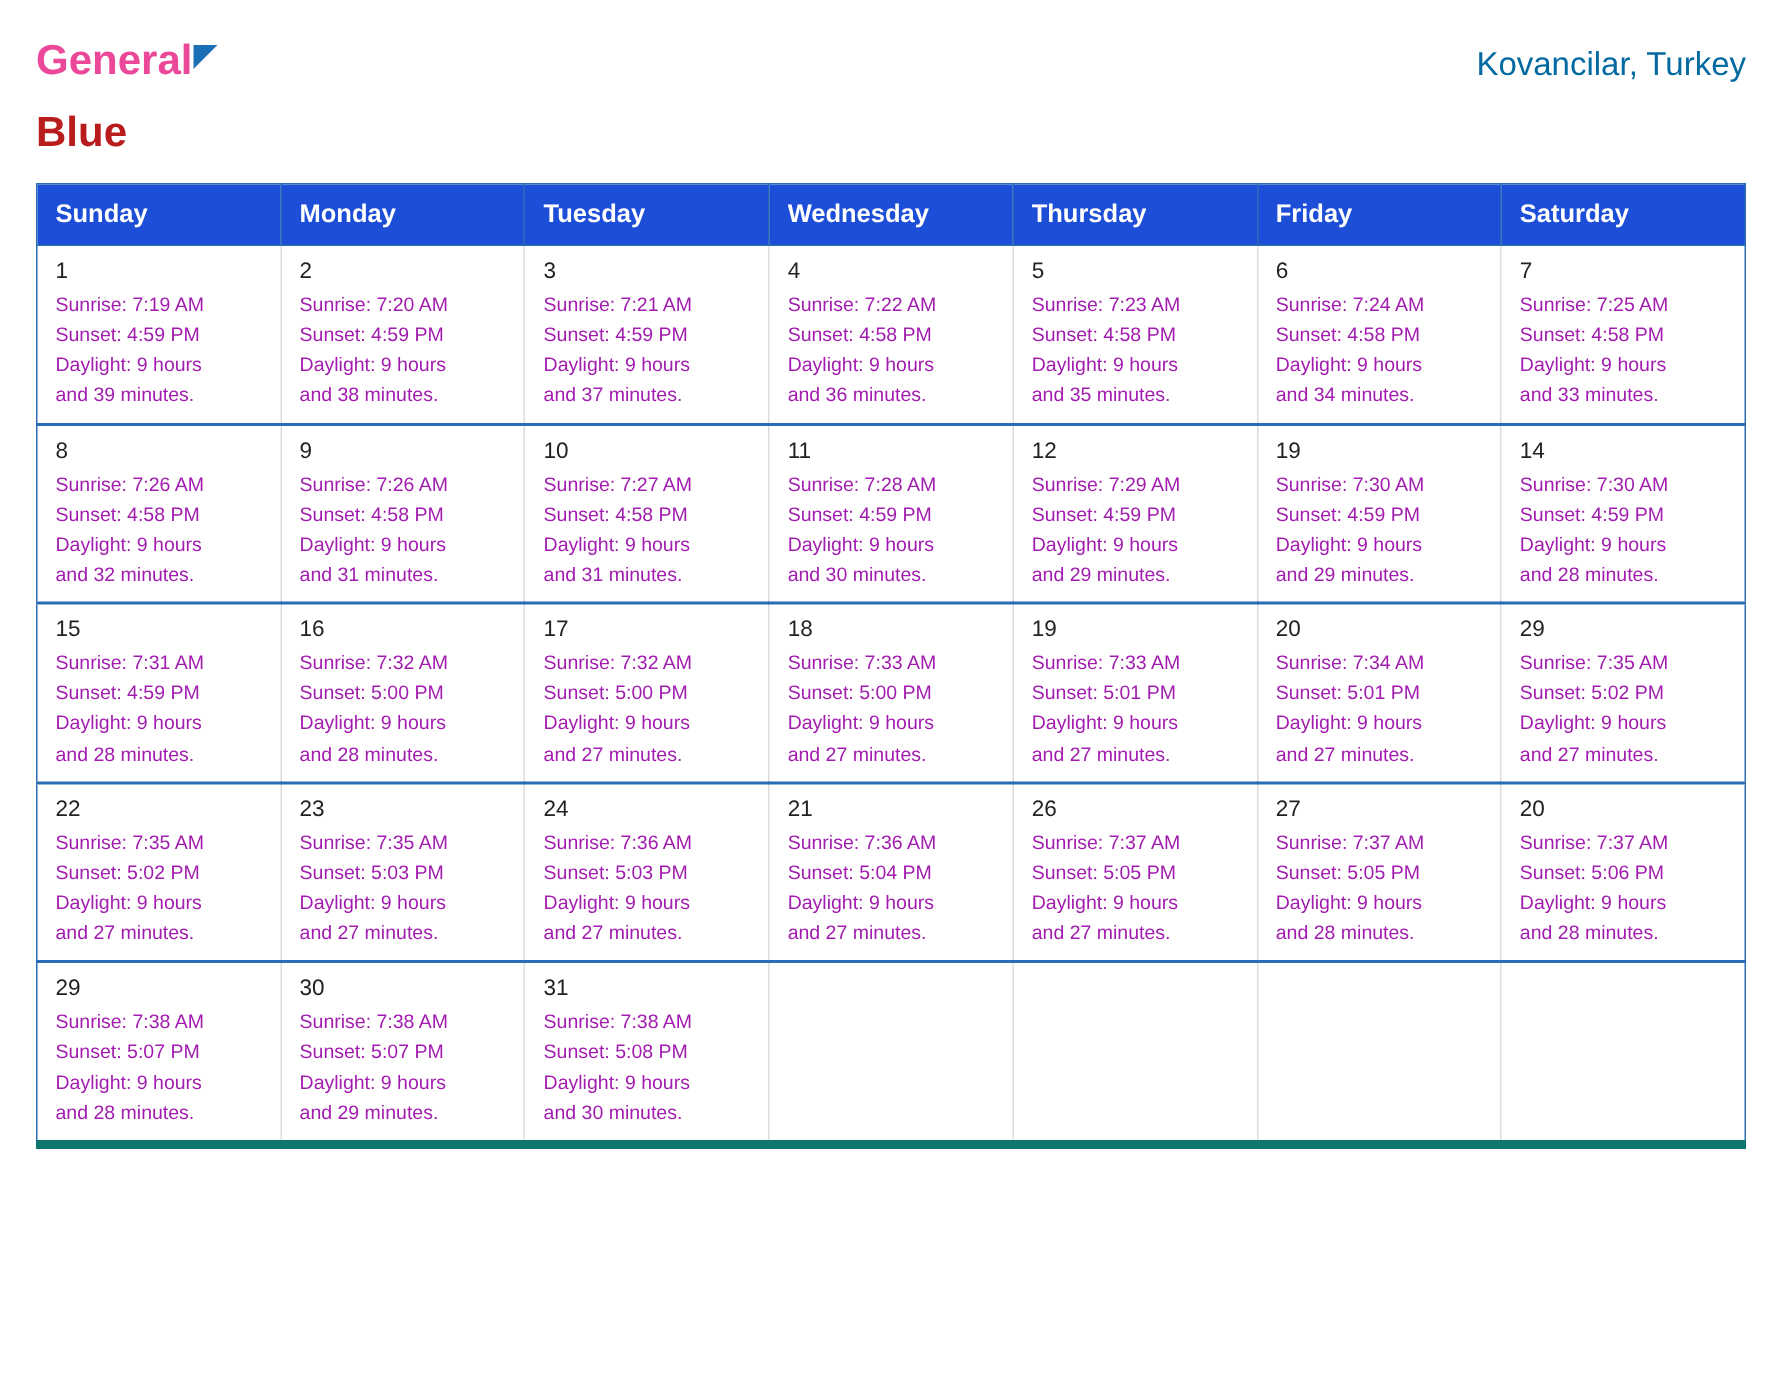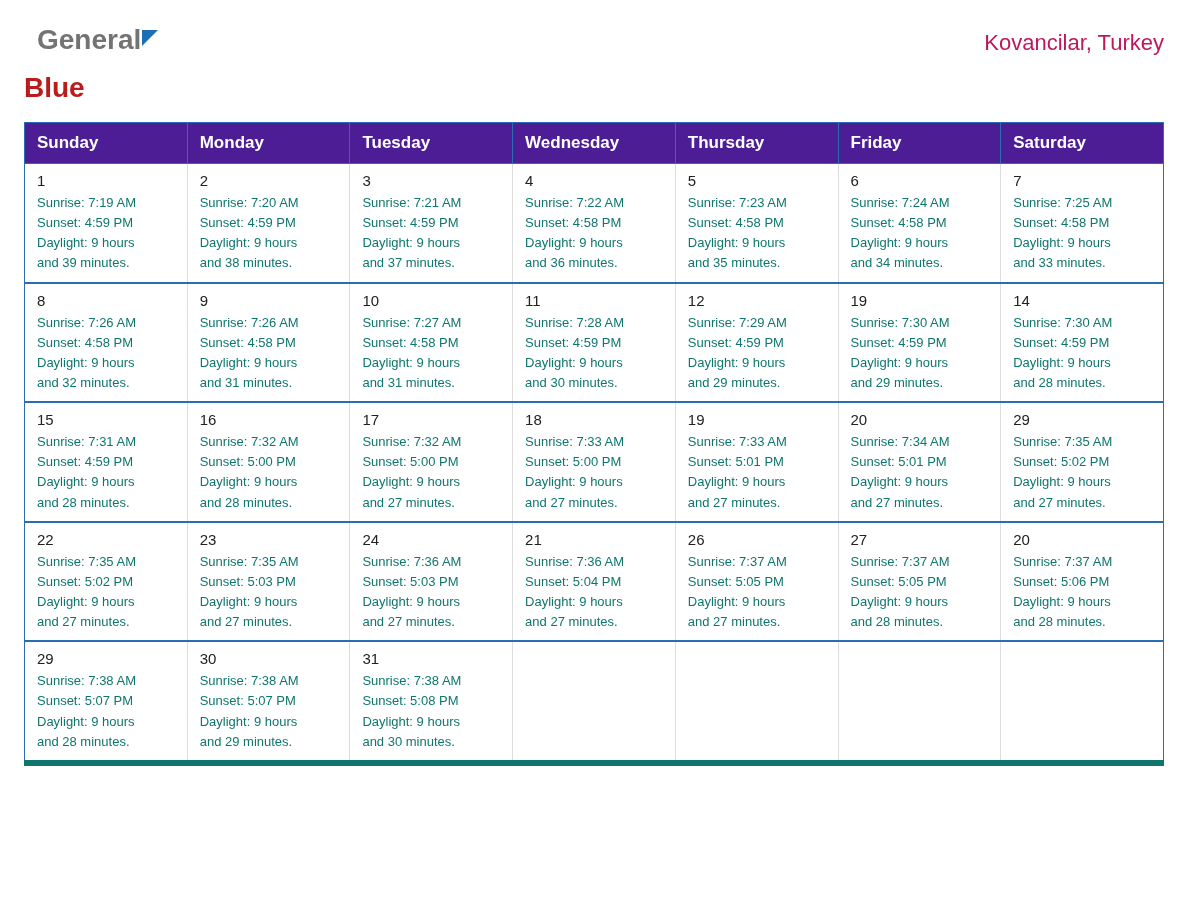--- a/index.html
+++ b/index.html
@@ -32,29 +32,29 @@
       text-align: right;
     }
     .month-title {
       font-size: 52px;
       font-weight: normal;
       color: #111;
       line-height: 1;
     }
     .location {
       font-size: 22px;
-      color: #be185d;
+      color: #0369a1;
       margin-top: 6px;
     }
     table {
       width: 100%;
       border-collapse: collapse;
     }
     thead tr {
-      background-color: #4c1d95;
+      background-color: #1d4ed8;
     }
     thead th {
       color: #fff;
       font-size: 17px;
       font-weight: 600;
       padding: 10px 12px;
       text-align: left;
       border: 1px solid #2a6db5;
     }
     tbody tr {
@@ -73,34 +73,33 @@
     tbody td:first-child { border-left: 1px solid #2a6db5; }
     tbody td:last-child { border-right: 1px solid #2a6db5; }
     .day-num {
       font-size: 15px;
       font-weight: normal;
       margin-bottom: 4px;
     }
     .day-info {
       font-size: 13px;
       line-height: 1.55;
-      color: #0f766e;
+      color: #a21caf;
     }
     tbody tr:last-child {
       border-bottom: 6px solid #0f766e;
     }
     .logo-wrapper {
       display: flex;
       align-items: center;
     }
     .logo-general {
       font-size: 28px;
       font-weight: bold;
-      color: #737373;
-      margin-left: 13px;
+      color: #ec4899;
     }
     .logo-triangle {
       display: inline-block;
       width: 0;
       height: 0;
       border-style: solid;
       border-width: 16px 16px 0 0;
       border-color: #1a6fb5 transparent transparent transparent;
       margin-left: 1px;
       vertical-align: middle;

